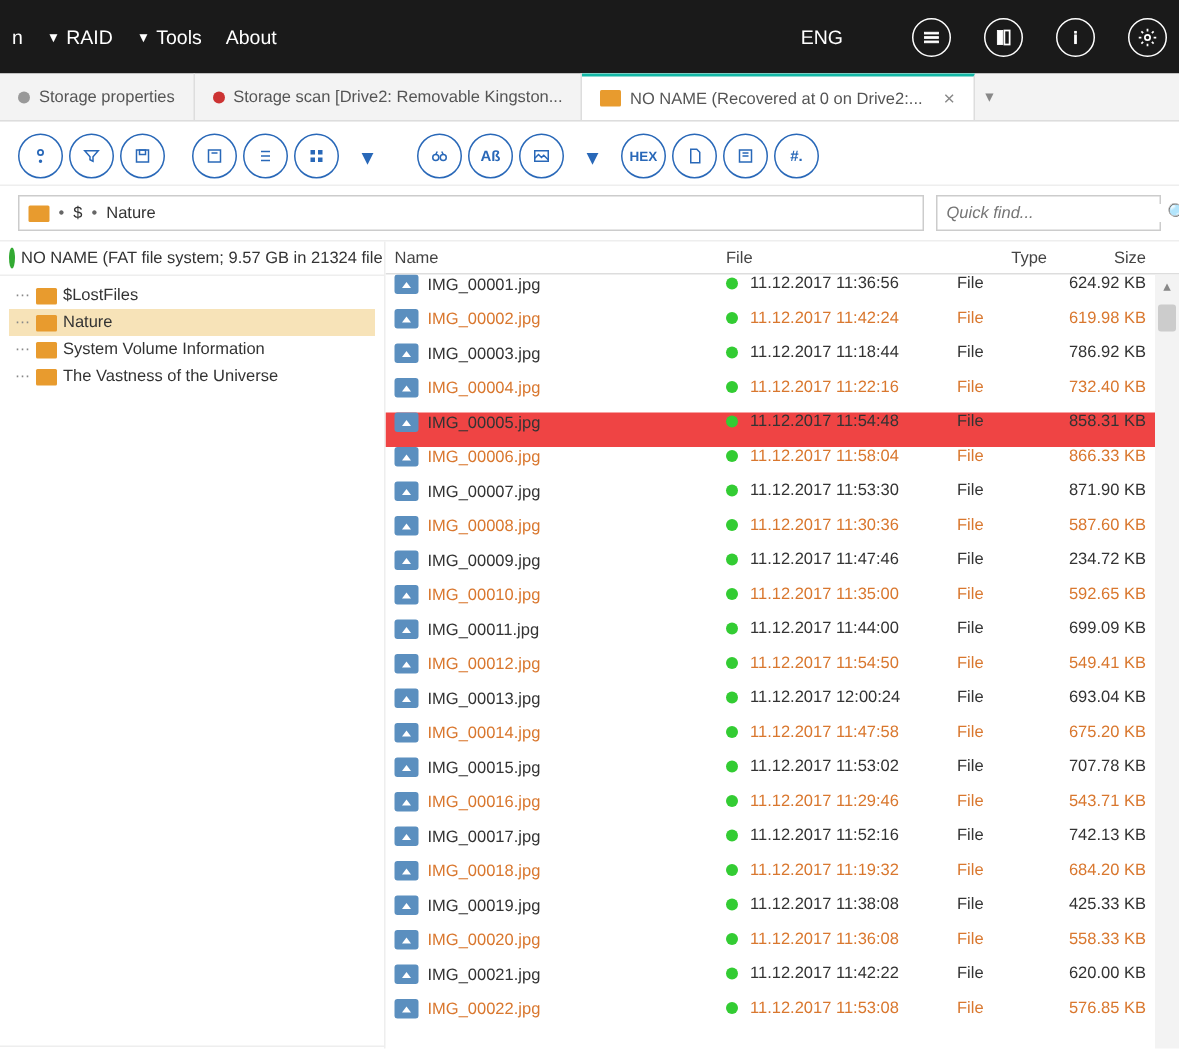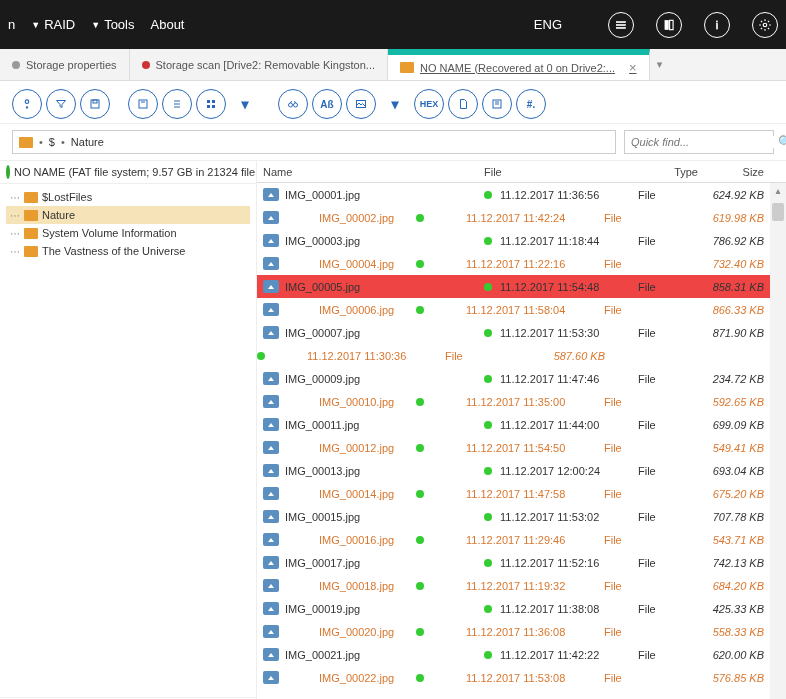--- a/index.html
+++ b/index.html
@@ -8,21 +8,21 @@
   .top-bar { background: #1a1a1a; color: #fff; height: 49px; display: flex; align-items: center; padding: 0 8px; gap: 16px; }
   .top-bar .menu-item { color: #fff; font-size: 13px; display: flex; align-items: center; gap: 4px; cursor: pointer; }
   .top-bar .menu-item .arrow { font-size: 9px; }
   .top-bar .spacer { flex: 1; }
   .top-bar .lang { font-size: 13px; margin-right: 24px; }
   .top-bar .round-btn { width: 26px; height: 26px; border: 1.5px solid #fff; border-radius: 50%; display: inline-flex; align-items: center; justify-content: center; margin-left: 6px; cursor: pointer; }
   .top-bar .round-btn svg { width: 14px; height: 14px; stroke: #fff; fill: #fff; }
 
   .tab-bar { background: #f3f3f3; height: 32px; display: flex; align-items: stretch; border-bottom: 1px solid #ddd; font-size: 11px; }
   .tab { display: flex; align-items: center; padding: 0 12px; gap: 6px; border-right: 1px solid #ddd; cursor: pointer; color: #555; }
-  .tab.active { background: #fff; border-top: 6px solid #14b8a6; padding-top: 0; text-decoration: underline; }
+  .tab.active { background: #fff; border-top: 2px solid #14b8a6; padding-top: 0; }
   .tab .dot { width: 8px; height: 8px; border-radius: 50%; }
   .dot-gray { background: #999; }
   .dot-red { background: #c33; }
   .tab .folder-icon { width: 14px; height: 11px; background: #e89b2e; border-radius: 1px; display:inline-block; }
   .tab .close { margin-left: 8px; color: #888; font-size: 13px; }
   .tab-end { width: 20px; display:flex; align-items:center; justify-content:center; color:#888; }
 
   .toolbar { padding: 8px 12px 4px; display: flex; gap: 4px; border-bottom: 1px solid #eee; }
   .tool-btn { width: 30px; height: 30px; border: 1.8px solid #2968b8; border-radius: 50%; display: inline-flex; align-items: center; justify-content: center; color: #2968b8; font-size: 10px; font-weight: bold; cursor: pointer; background:#fff; }
   .tool-btn.plain { border: none; font-size: 14px; }
@@ -46,30 +46,30 @@
   .tree-item .folder-icon { width: 14px; height: 11px; background: #e89b2e; border-radius: 1px; display:inline-block; }
   .tree-scroll { height: 20px; border-top: 1px solid #eee; display:flex; align-items:center; justify-content:flex-end; padding-right:4px; color:#888; font-size:10px; gap:4px;}
 
   .file-panel { flex: 1; display:flex; flex-direction:column; overflow:hidden; }
   .file-header { display: flex; border-bottom: 1px solid #ddd; font-size: 11px; color: #444; height: 22px; align-items:center; }
   .col-name { flex: 1; padding-left: 6px; }
   .col-date { width: 154px; text-align:left; }
   .col-type { width: 60px; text-align:right; }
   .col-size { width: 88px; text-align:right; padding-right: 22px; }
   .file-body { flex:1; overflow-y:auto; position:relative; }
-  .file-row { display: flex; font-size: 11px; height: 23px; align-items: center; }
+  .file-row { display: flex; font-size: 11px; height: 23px; align-items: flex-start; }
   .file-row.selected { background: #ef4444; }
   .file-row .col-name { display: flex; align-items: center; gap: 6px; }
   .file-row .img-icon { width: 16px; height: 13px; background: #5b8fbf; border-radius: 2px; display:inline-flex; align-items:center; justify-content:center; }
   .file-row .img-icon::after { content:""; width:0;height:0;border-left:3px solid transparent;border-right:3px solid transparent;border-bottom:4px solid #fff; }
   .file-row .status-dot { width: 8px; height: 8px; background: #3c3; border-radius: 50%; display:inline-block; margin-right: 8px; }
-  .orange { color: #d9772e; margin-left: 34px; }
+  .orange { color: #d9772e; }
   .col-date-cell { width: 154px; display:flex; align-items:center; }
   .col-type-cell { width: 60px; }
-  .col-size-cell { width: 88px; text-align:right; padding-right: 22px; font-style: italic; }
+  .col-size-cell { width: 88px; text-align:right; padding-right: 22px; }
   .vscroll { position:absolute; right:0; top:0; bottom:0; width:16px; background:#f3f3f3; display:flex; flex-direction:column; align-items:center; justify-content:space-between; color:#888; font-size:10px; padding:2px 0;}
   .vscroll .thumb { background:#ccc; width:12px; height:18px; border-radius:2px; position:absolute; top:20px; }
 
   .bullet { color: #666; }
 </style>
 </head>
 <body>
 
 <div class="top-bar">
   <div class="menu-item">
@@ -334,20 +334,24 @@
             <span class="">IMG_00007.jpg</span>
           </div>
           <div class="col-date-cell">
             <span class="status-dot"></span>
             <span class="">11.12.2017 11:53:30</span>
           </div>
           <div class="col-type-cell ">File</div>
           <div class="col-size-cell ">871.90 KB</div>
         </div>
         <div class="file-row">
+          <div class="col-name">
+            <span class="img-icon"></span>
+            <span class="orange">IMG_00008.jpg</span>
+          </div>
           <div class="col-date-cell">
             <span class="status-dot"></span>
             <span class="orange">11.12.2017 11:30:36</span>
           </div>
           <div class="col-type-cell orange">File</div>
           <div class="col-size-cell orange">587.60 KB</div>
         </div>
         <div class="file-row">
           <div class="col-name">
             <span class="img-icon"></span>

